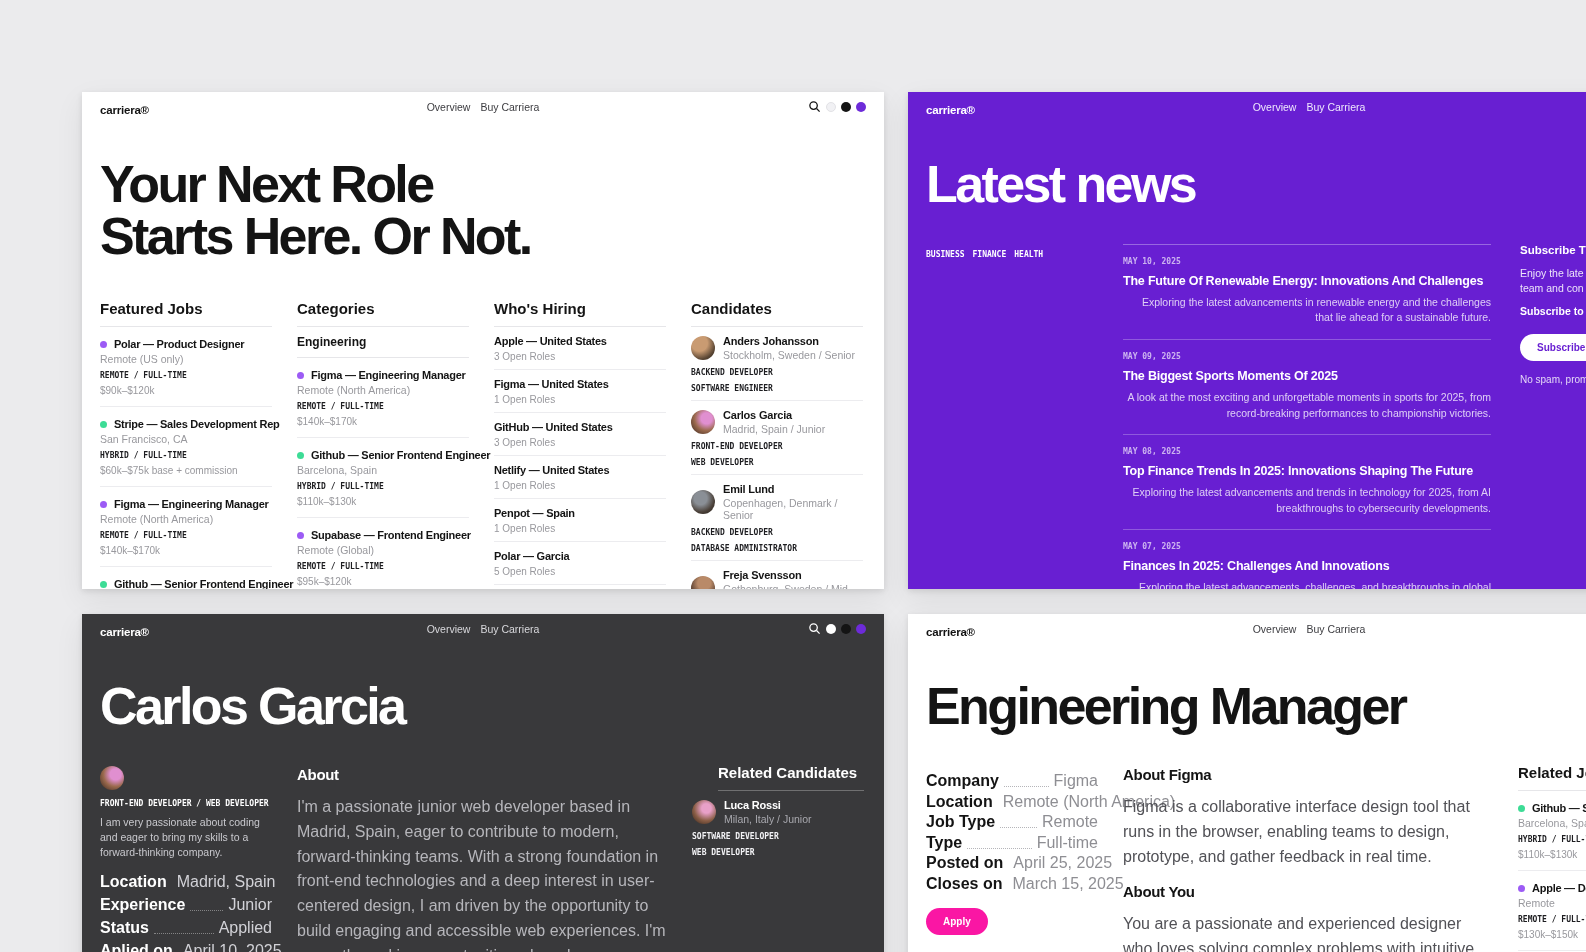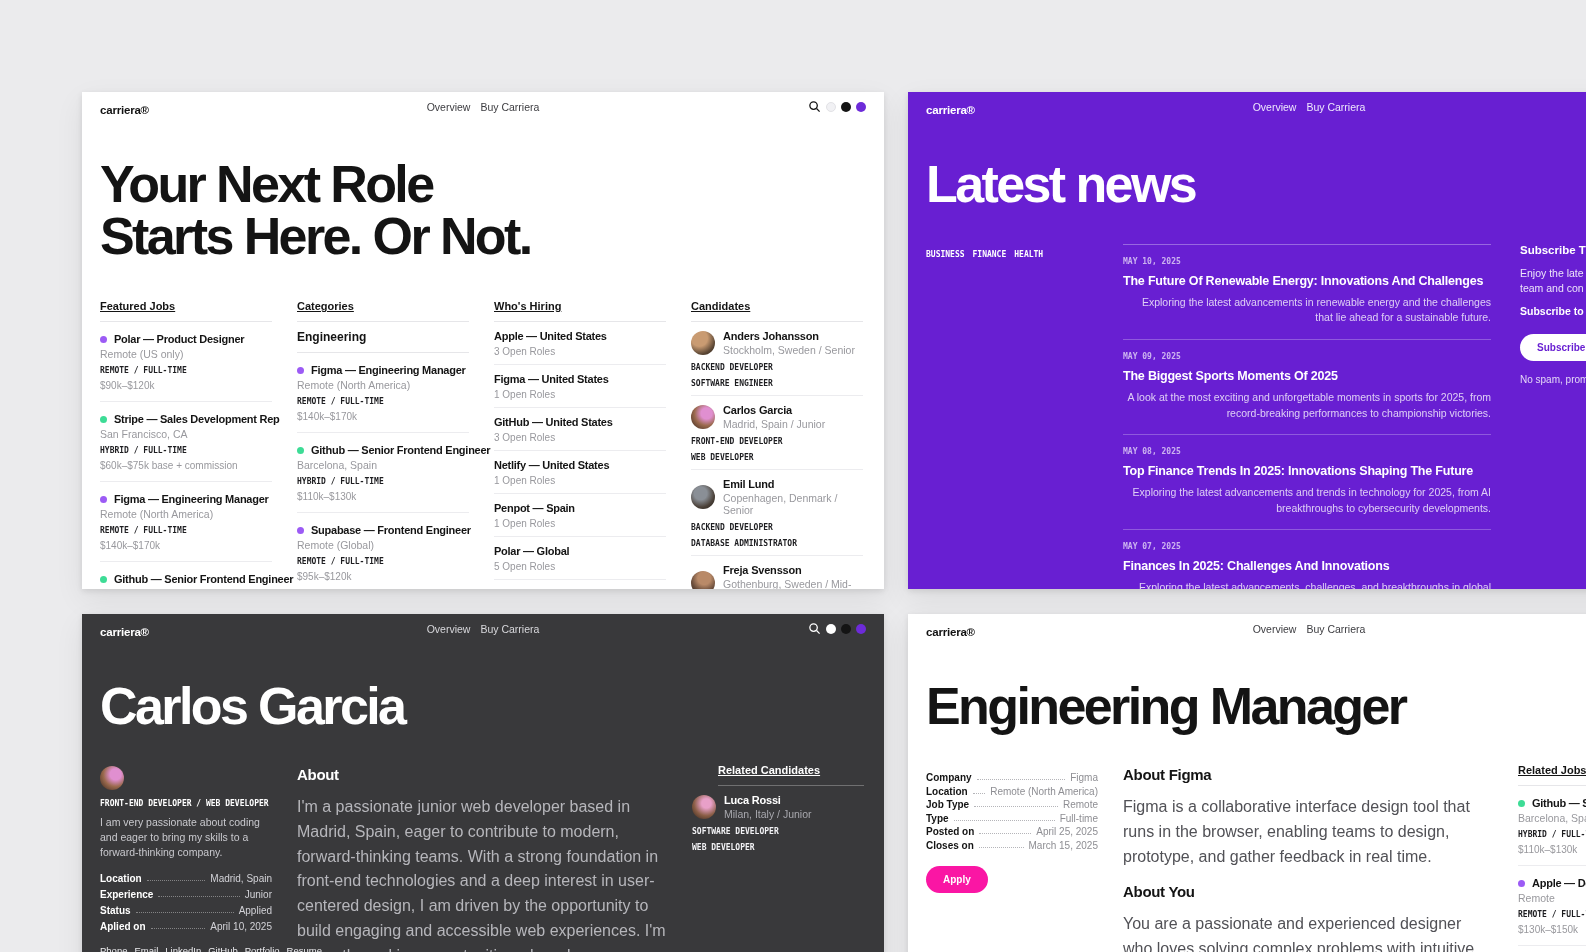--- a/index.html
+++ b/index.html
@@ -27,21 +27,21 @@
   .c-purple { background:#6D2BD9; }
   .search-icon { width:13px; height:13px; cursor:pointer; }
 
   .hero { position:absolute; top:66px; left:18px; font-size:52px; font-weight:bold;
           letter-spacing:-2.6px; line-height:1.0; white-space:nowrap; }
 
   
   .cols4 { position:absolute; top:208px; left:18px; display:grid; grid-template-columns:repeat(4,172px); gap:0 25px; }
   .cols3 { position:absolute; top:150px; left:18px; display:grid; grid-template-columns:172px 370px 172px; gap:0 25px; }
 
-  .sec-title { font-size:11px; font-weight:bold; padding-bottom:9px;text-decoration:underline; }
+  .sec-title { font-size:15px; font-weight:bold; padding-bottom:9px; }
   .light .sec-title { border-bottom:1px solid #E6E6E9; }
   .dark  .sec-title { border-bottom:1px solid rgba(255,255,255,.28);margin-left:26px; }
 
   .cat-group { font-size:12px; font-weight:bold; padding:8px 0 8px; border-bottom:1px solid #E6E6E9; }
 
   .job { padding:11px 0 10px; border-bottom:1px solid #ECECEF; cursor:pointer; }
   .jt { display:flex; align-items:center; gap:7px; font-size:11px; font-weight:bold; letter-spacing:-0.25px; white-space:nowrap;text-align:center; }
   .dot { width:7px; height:7px; border-radius:50%; flex:none; }
   .jl { font-size:10.5px; color:#98989D; margin-top:3px; white-space:nowrap; }
   .jm { font-family:"DejaVu Sans Mono", monospace; font-size:8px; font-weight:bold; color:#1D1D20; margin-top:6px; white-space:nowrap; }
@@ -80,21 +80,21 @@
   .s-l1 { margin-top:10px; }
   .s-bold { font-size:10.5px; font-weight:bold; margin-top:9px; white-space:nowrap; }
   .s-btn { margin-top:17px; background:#FFFFFF; color:#681FD2; font-family:"Liberation Sans", sans-serif;
            font-weight:bold; font-size:10px; border:none; border-radius:999px; padding:8px 17px; cursor:pointer; }
   .s-note { font-size:10px; color:rgba(255,255,255,.82); margin-top:13px; white-space:nowrap; }
 
   
   .role-line { font-family:"DejaVu Sans Mono", monospace; font-size:8px; font-weight:bold; margin-top:9px; white-space:nowrap; }
   .bio { font-size:10.5px; line-height:1.45; margin-top:7px; color:#C9C9CE; }
   .kv-block { margin-top:12px; }
-  .kv { display:flex; align-items:flex-end; margin-bottom:5px; font-size:10px; }
+  .kv { display:flex; align-items:flex-end; margin-bottom:5px; font-size:16px; }
   .kv-label { font-weight:bold; white-space:nowrap; }
   .kv-dots { flex:1; border-bottom:1px dotted rgba(120,120,128,.55); margin:0 5px 3px; }
   .dark .kv-dots { border-bottom:1px dotted rgba(255,255,255,.38); }
   .kv-value { white-space:nowrap; color:#8E8E93; }
   .dark .kv-value { color:#D2D2D7; }
   .links { display:flex; gap:7px; margin-top:13px; font-size:9.5px; color:#ECECEF; flex-wrap:nowrap; white-space:nowrap; }
   .links span { cursor:pointer; }
 
   .h2 { font-size:15px; font-weight:bold; letter-spacing:-0.3px; }
   .para { font-size:16px; line-height:1.55; margin-top:12px; }
@@ -221,21 +221,21 @@
       </div>
       <div class="co">
         <div class="co-name">Netlify — United States</div>
         <div class="co-roles">1 Open Roles</div>
       </div>
       <div class="co">
         <div class="co-name">Penpot — Spain</div>
         <div class="co-roles">1 Open Roles</div>
       </div>
       <div class="co">
-        <div class="co-name">Polar — Global</div>
+        <div class="co-name">Polar — Garcia</div>
         <div class="co-roles">5 Open Roles</div>
       </div>
       <div class="co">
         <div class="co-name">Stripe — United States</div>
       </div>
     </div>
 
     <div>
       <div class="sec-title">Candidates</div>
       <div class="cand">

